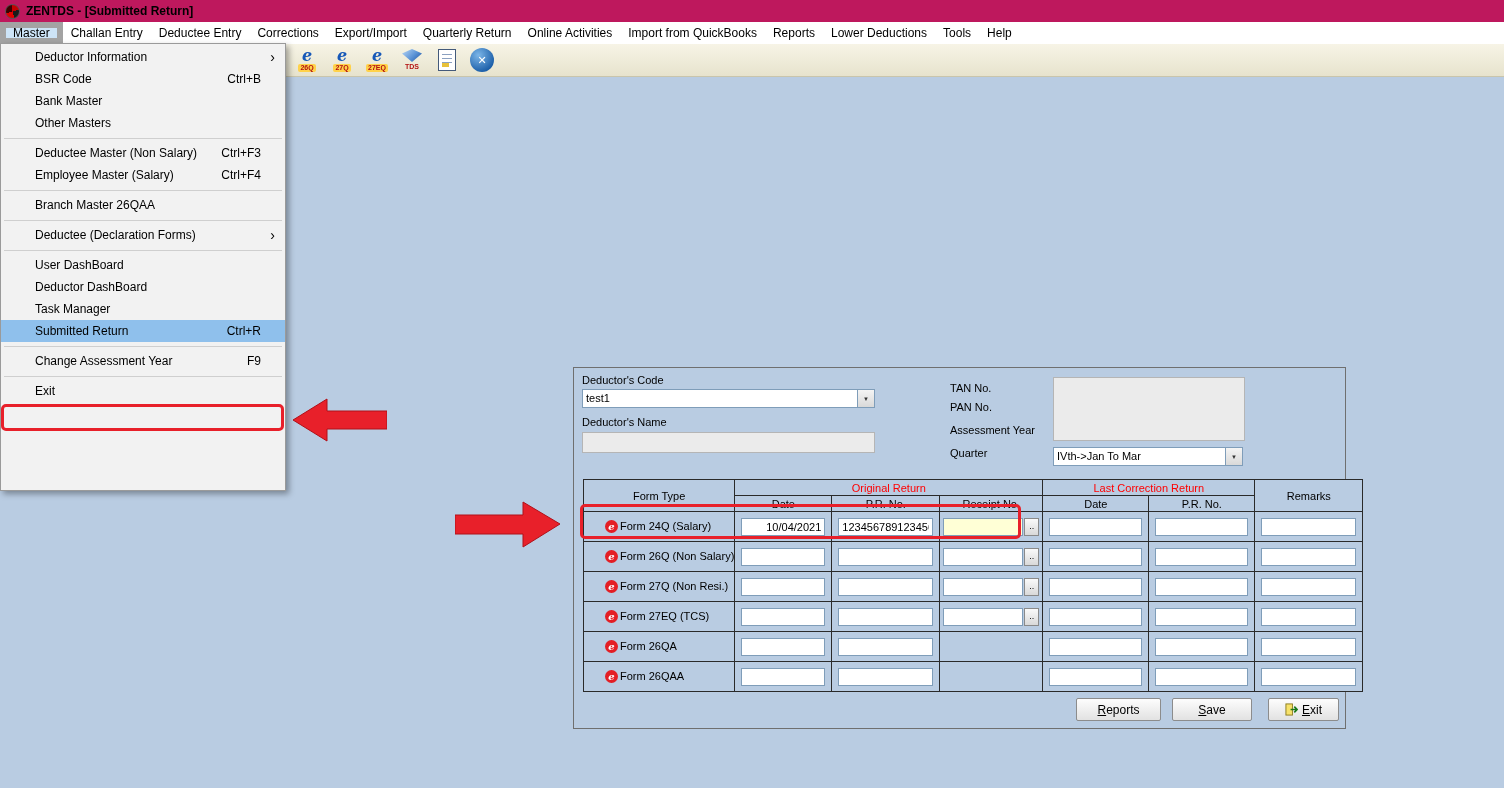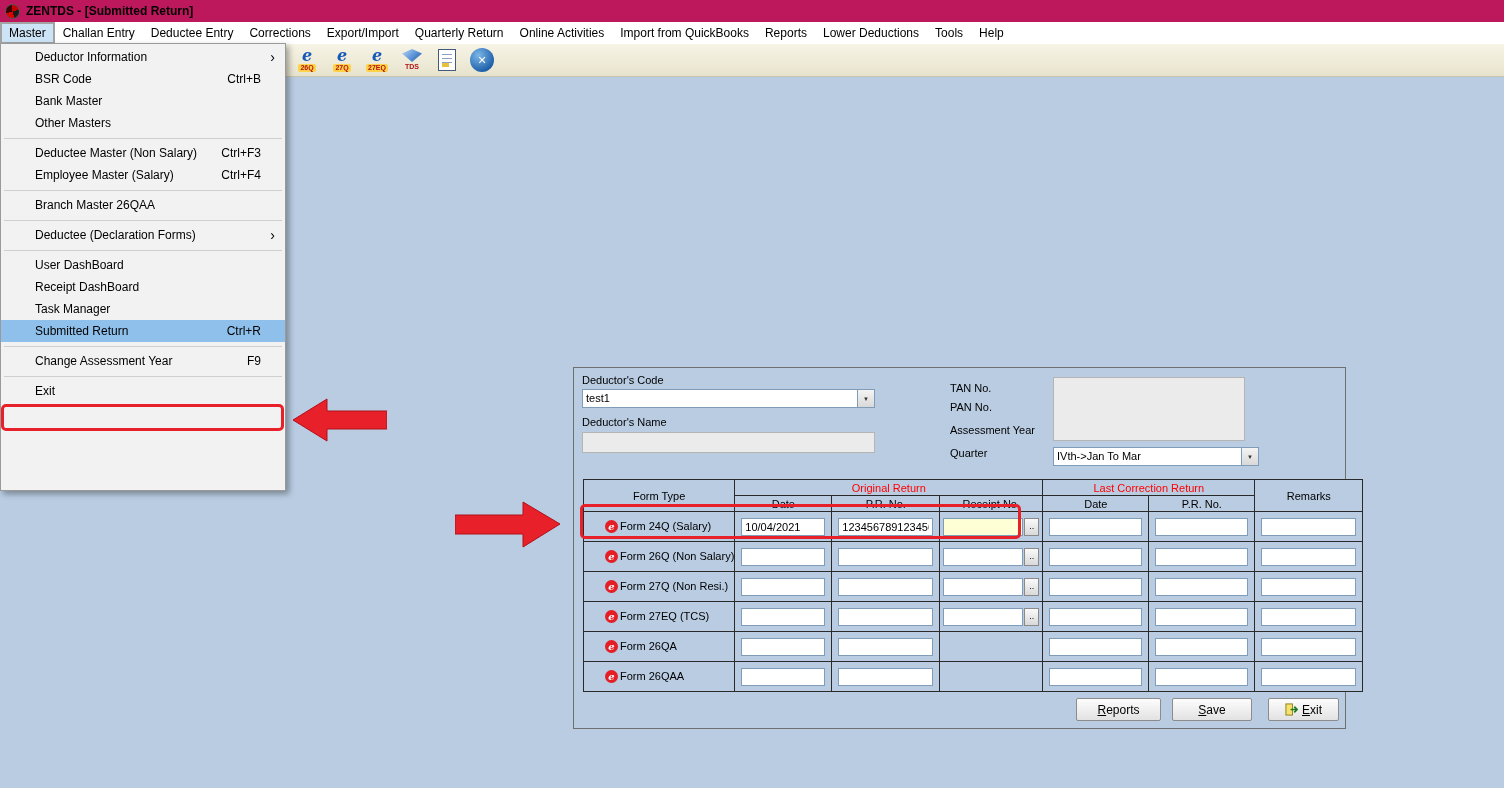--- a/index.html
+++ b/index.html
@@ -24,21 +24,21 @@
     border:1px solid #555; flex:0 0 auto;
   }
   .title-text { font-weight:bold; font-size:12px; }
 
   
   .menubar {
     position:absolute; top:22px; left:0; width:100%; height:22px;
     background:#ffffff; display:flex; align-items:stretch; font-size:12px;
   }
   .mb-item { display:flex; align-items:center; padding:0 8px; cursor:default; }
-  .mb-item.selected { background:#cde4f7; border:2px solid #a3a3a3; padding:0 7px; }
+  .mb-item.selected { background:#cde4f7; border:6px solid #a3a3a3; padding:0 7px; }
 
   
   .toolbar {
     position:absolute; top:44px; left:0; width:100%; height:33px;
     background:linear-gradient(#f7f4e6, #e7e3cd);
     border-bottom:1px solid #c9c5ac;
     display:flex; align-items:center; gap:5px; padding-left:292px;
   }
   .tool { width:30px; height:30px; display:flex; flex-direction:column; align-items:center; justify-content:center; }
   .e-glyph { font-family:"DejaVu Serif", serif; font-style:italic; font-weight:bold; font-size:16px; line-height:14px; color:#1658b8; }
@@ -71,21 +71,21 @@
   td.head { text-align:center; vertical-align:middle; }
   tr.h1 td, tr.h2 td { height:16px; text-align:center; vertical-align:middle; }
   .red-head { color:#ff0000; }
   tr.dr td { height:30px; vertical-align:middle; }
   .ft-cell { padding-left:21px; white-space:nowrap; }
   .e-badge { display:inline-flex; width:13px; height:13px; border-radius:50%; background:#e31e25; color:#fff;
     font-family:"DejaVu Serif", serif; font-style:italic; font-weight:bold; font-size:10px;
     align-items:center; justify-content:center; margin-right:2px; vertical-align:middle; }
   .cin { display:block; height:18px; width:calc(100% - 12px); margin:0 6px; border:1px solid #7f9db9;
     background:#fff; font-size:11px; padding:0 3px; font-family:"Liberation Sans", sans-serif; }
-  .cin.right { text-align:left; }
+  .cin.right { text-align:right; }
   .cin.hl { background:#ffffd6; }
   .rc { display:flex; align-items:center; padding:0 3px; }
   .rc .cin { flex:1; min-width:0; margin:0; }
   .browse { width:15px; height:18px; margin-left:1px; font-size:9px; line-height:7px;
     background:linear-gradient(#fafafa,#d9d9d9); border:1px solid #8a8a8a; padding:0; cursor:default; }
 
   
   .win-btn { position:absolute; height:23px; background:linear-gradient(#fdfdfd,#e2e2e2);
     border:1px solid #8c8c8c; border-radius:2px; display:flex; align-items:center; justify-content:center;
     gap:4px; font-size:12px; cursor:default; }
@@ -163,21 +163,21 @@
   <span class="cbtn">▼</span>
 </div>
 <span class="lbl" style="left:582px; top:416px;">Deductor's Name</span>
 <div class="dis-field" style="left:582px; top:432px; width:293px; height:21px;"></div>
 
 <span class="lbl" style="left:950px; top:382px;">TAN No.</span>
 <span class="lbl" style="left:950px; top:401px;">PAN No.</span>
 <span class="lbl" style="left:950px; top:424px;">Assessment Year</span>
 <span class="lbl" style="left:950px; top:447px;">Quarter</span>
 <div class="dis-field" style="left:1053px; top:377px; width:192px; height:64px;"></div>
-<div class="combo" style="left:1053px; top:447px; width:206px;">
+<div class="combo" style="left:1053px; top:447px; width:190px;">
   <span class="val">IVth-&gt;Jan To Mar</span>
   <span class="cbtn">▼</span>
 </div>
 
 <table class="grid">
   <colgroup>
     <col style="width:128px">
       <col style="width:97px">
       <col style="width:108px">
       <col style="width:103px">
@@ -387,21 +387,21 @@
   <div class="msep"></div>
   <div class="mi">
     <span class="mi-label">Deductee (Declaration Forms)</span>
     <span class="mi-arrow">›</span>
   </div>
   <div class="msep"></div>
   <div class="mi">
     <span class="mi-label">User DashBoard</span>
   </div>
   <div class="mi">
-    <span class="mi-label">Receipt DashBoard</span>
+    <span class="mi-label">Deductor DashBoard</span>
   </div>
   <div class="mi">
     <span class="mi-label">Task Manager</span>
   </div>
   <div class="mi hl">
     <span class="mi-label">Submitted Return</span>
     <span class="mi-short">Ctrl+R</span>
   </div>
   <div class="msep"></div>
   <div class="mi">

